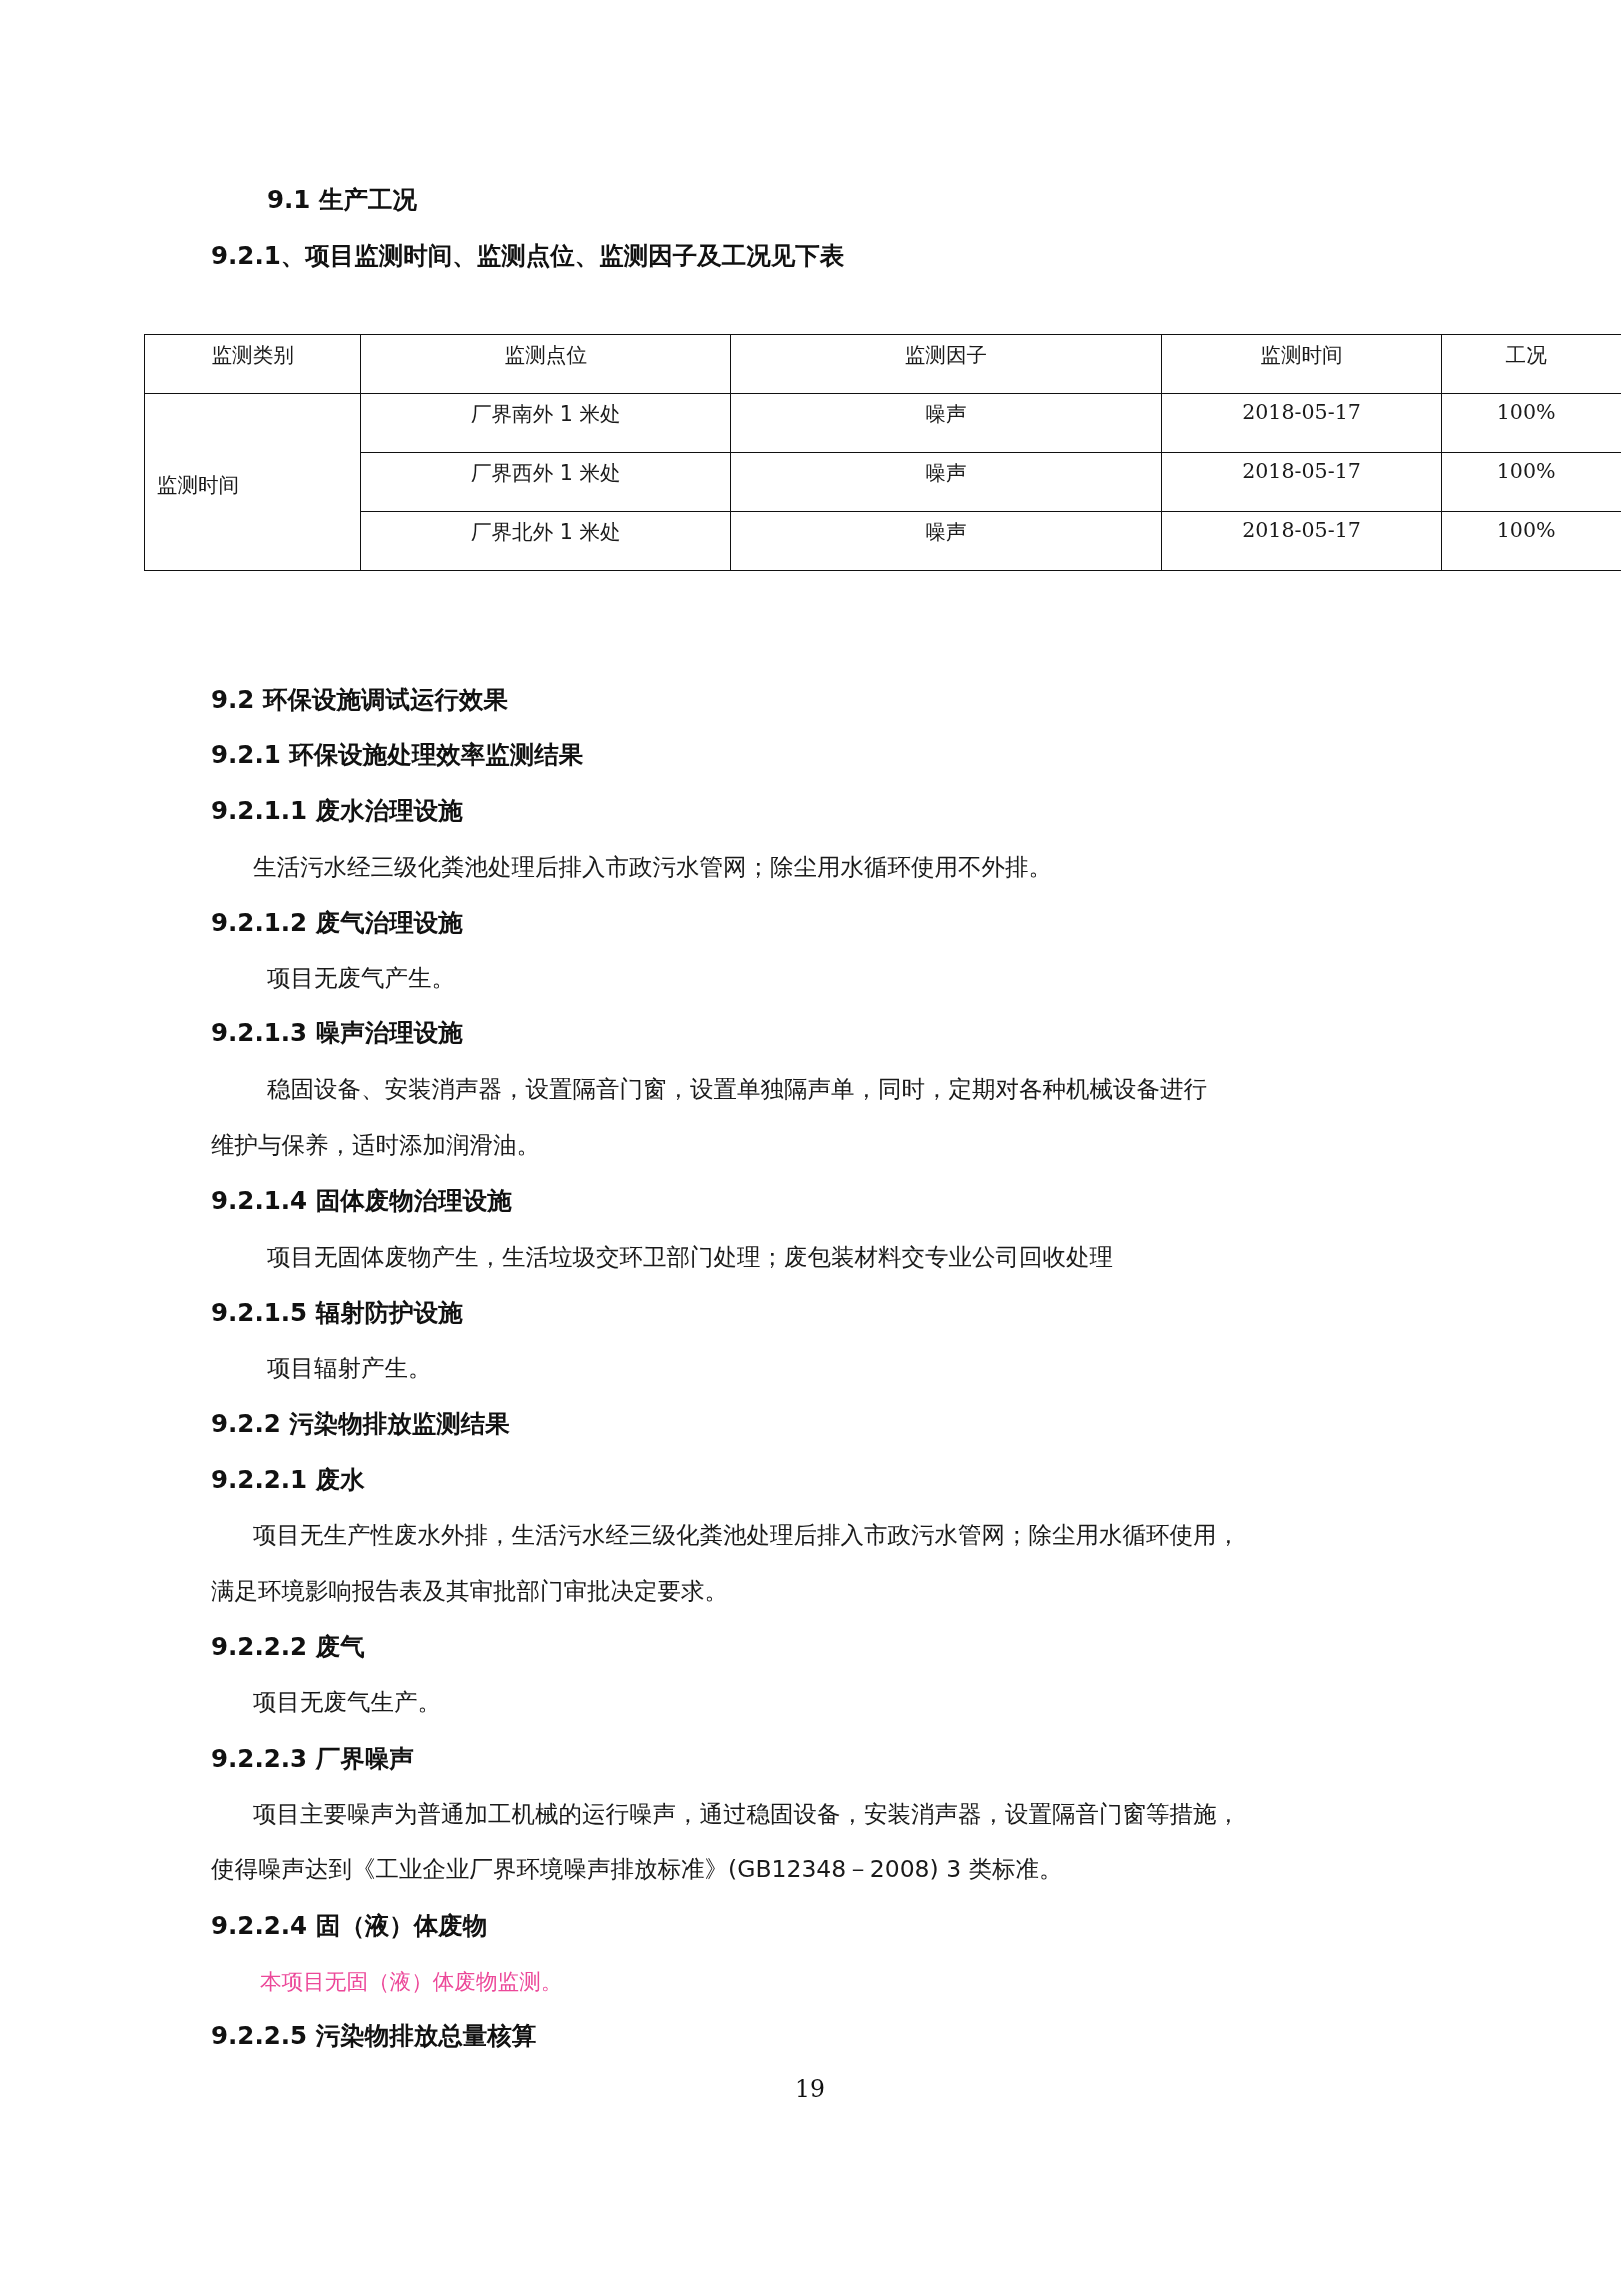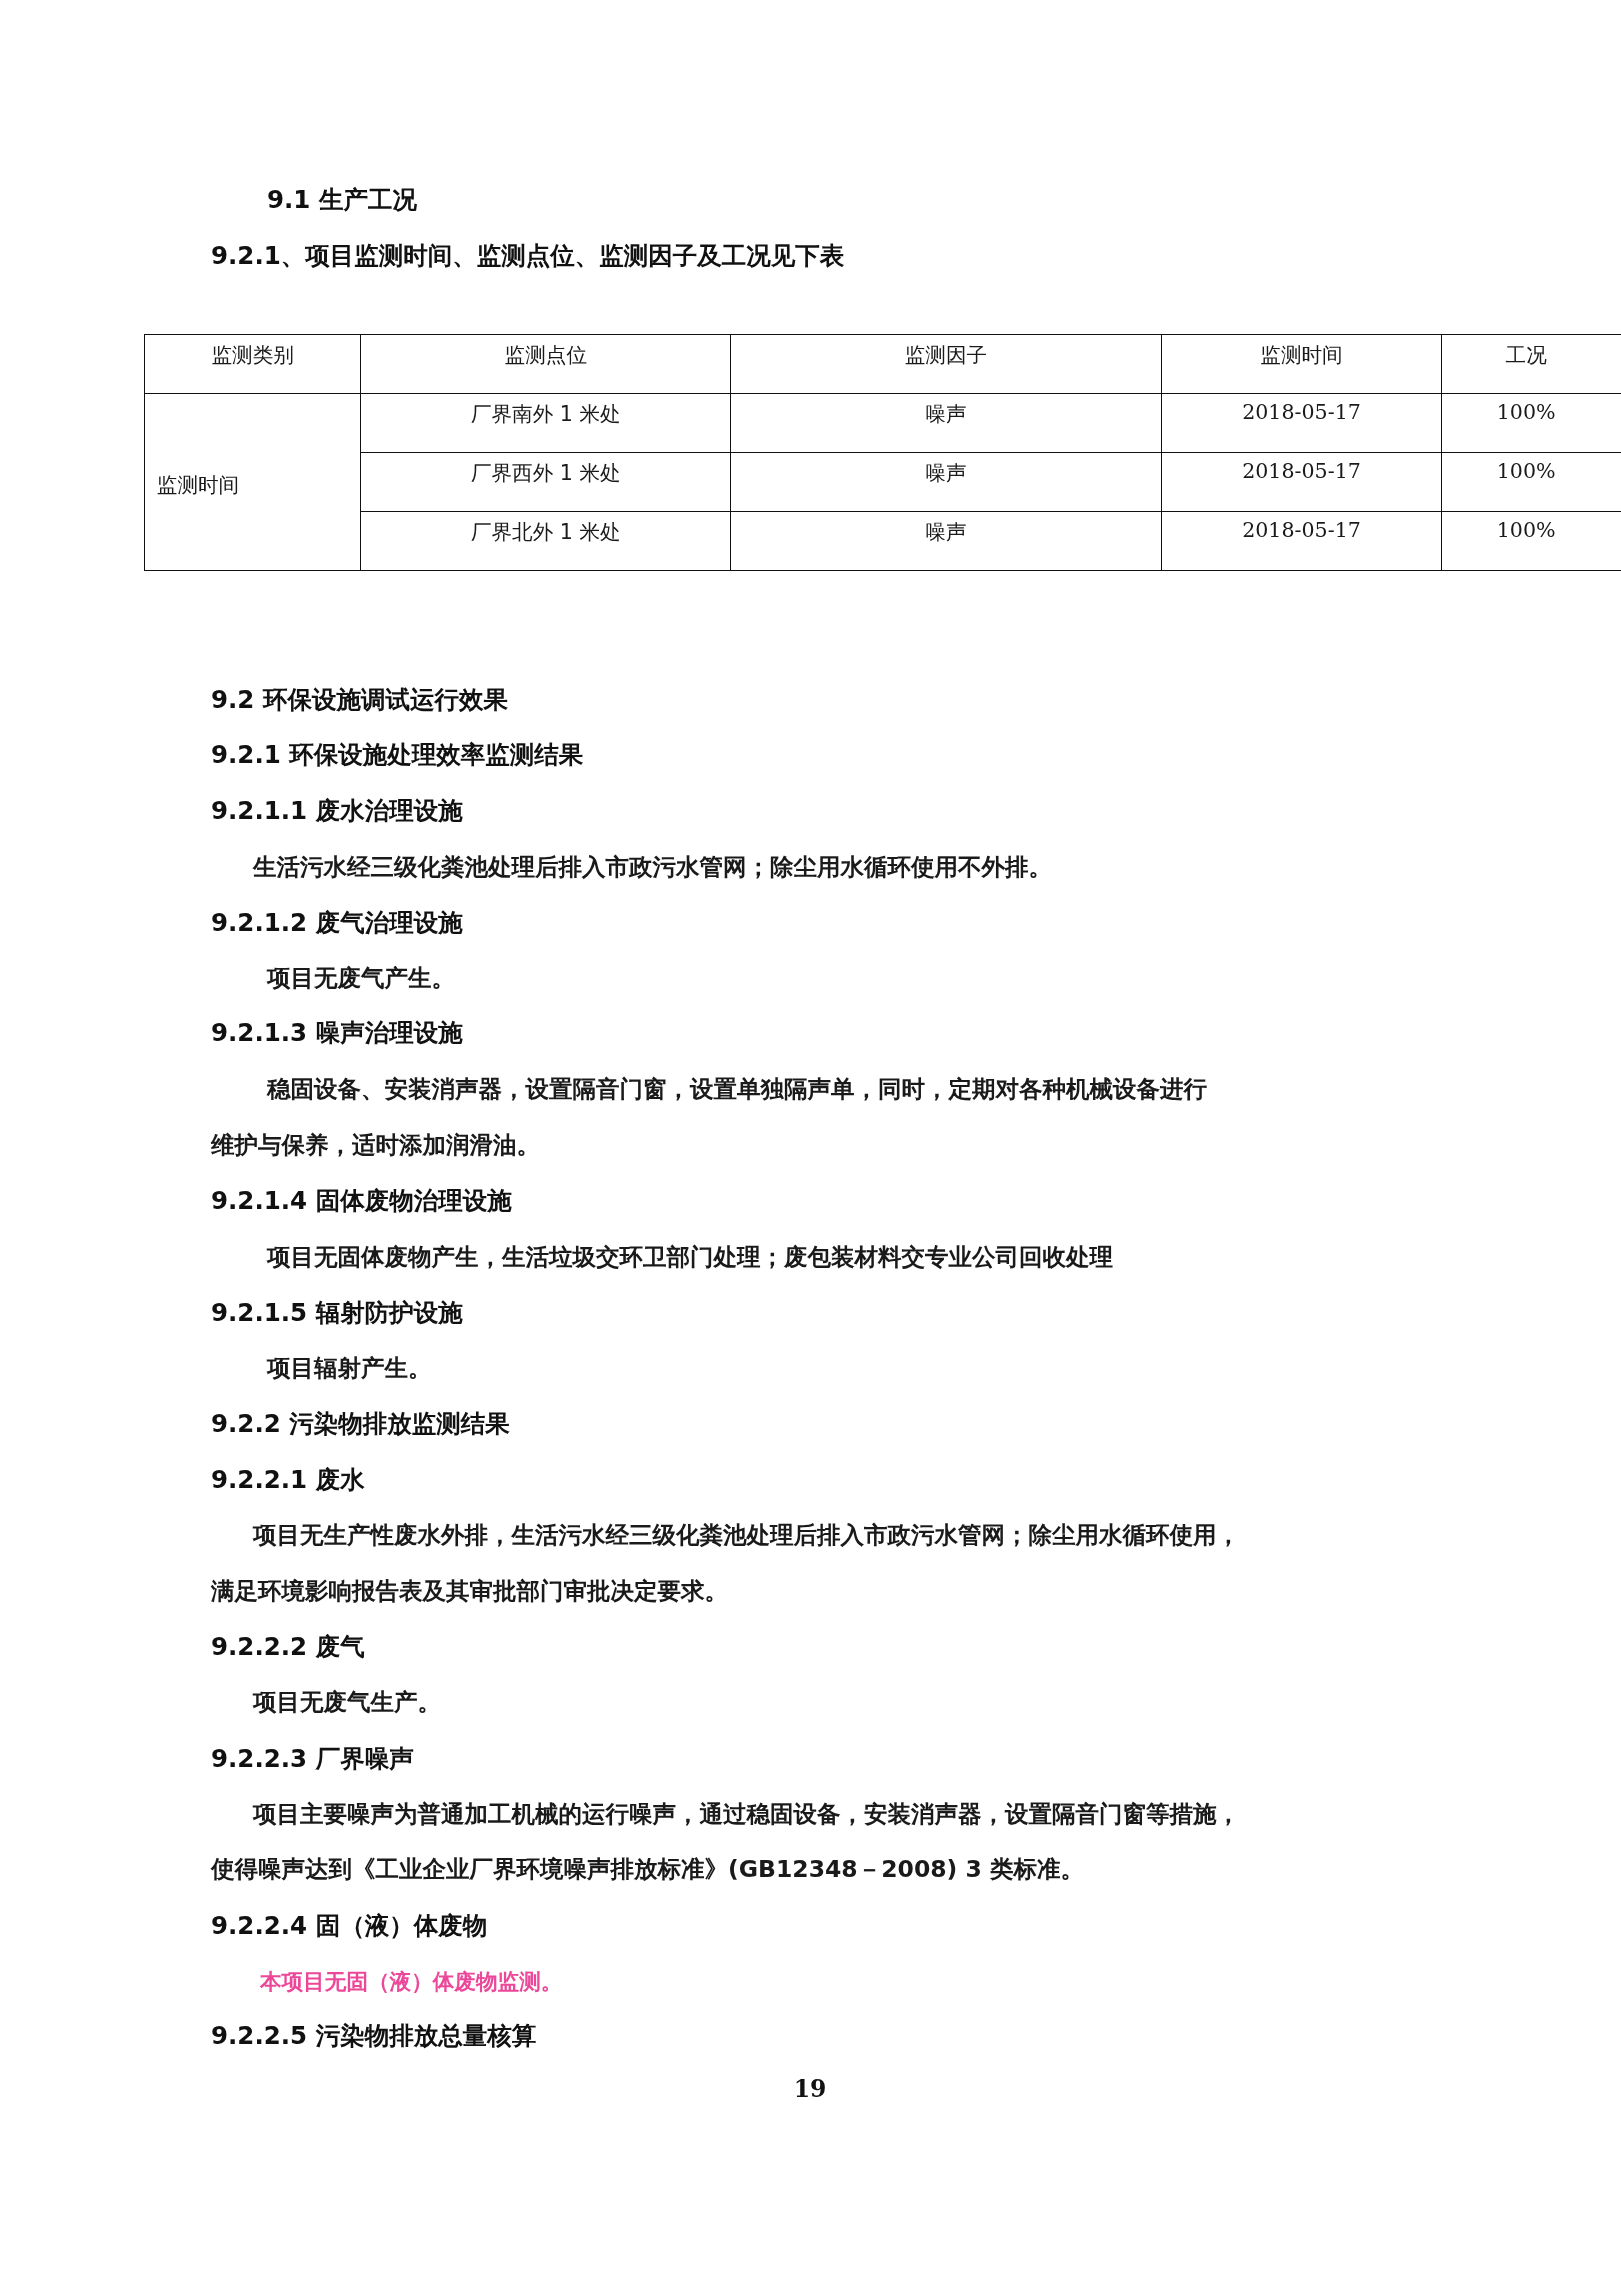--- a/index.html
+++ b/index.html
@@ -1,21 +1,21 @@
 <!DOCTYPE html>
 <html><head>
   <meta charset="utf-8">
   <style>
     html, body { margin: 0; padding: 0; background: #ffffff; }
     body {
       width: 1621px; height: 2294px; position: relative; overflow: hidden;
       font-family: "DejaVu Serif", "Liberation Serif", serif;
       color: #111111;
     }
-    .abs { position: absolute; white-space: nowrap; font-weight: bold; }
+    .abs { position: absolute; white-space: nowrap; }
     .h { font-family: "DejaVu Sans", "Liberation Sans", sans-serif; font-weight: bold; font-size: 24.5px; }
     .p { font-family: "DejaVu Sans", "Liberation Sans", sans-serif; font-size: 23.5px; color: #1a1a1a; }
     .p-small { font-family: "DejaVu Sans", "Liberation Sans", sans-serif; font-size: 21.6px; color: #ec4899; }
 
     table.monitor {
       position: absolute; left: 144px; top: 334px;
       width: 1488px; border-collapse: collapse;
       font-family: "DejaVu Sans", "Liberation Sans", sans-serif;
       font-size: 20.6px; color: #1a1a1a;
     }

